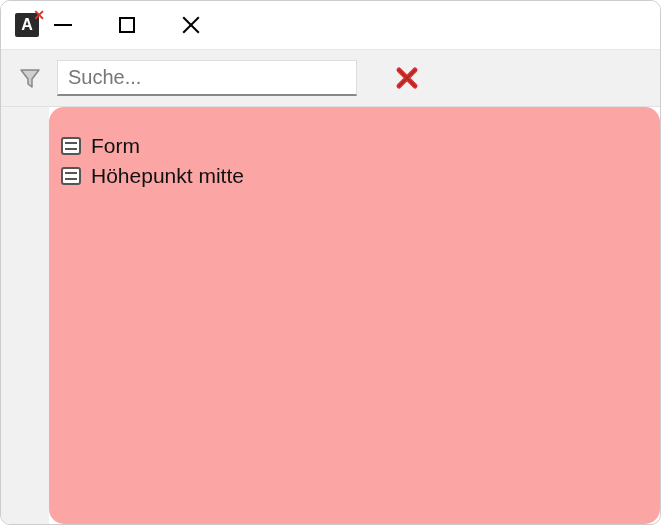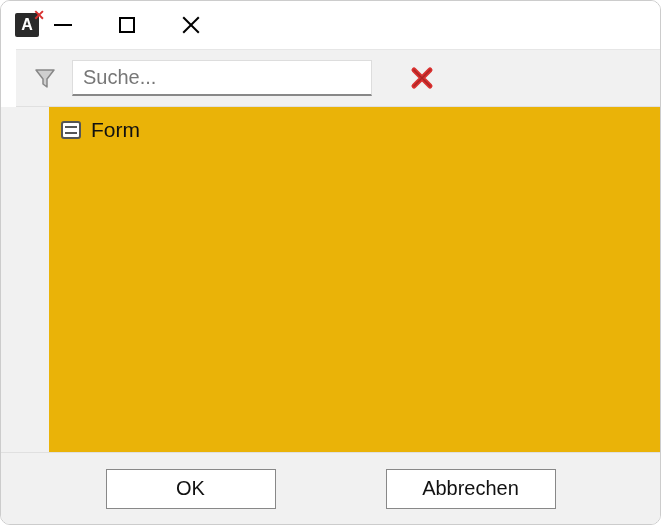--- a/index.html
+++ b/index.html
@@ -100,21 +100,20 @@
 
     .toolbar {
       height: 58px;
       background: #f1f1f1;
       border-top: 1px solid #e6e6e6;
       border-bottom: 1px solid #e0e0e0;
       display: flex;
       align-items: center;
       padding: 0 18px;
       gap: 10px;
-      margin-left: 15px;
     }
     .filter-icon {
       width: 22px;
       height: 22px;
       margin-right: 6px;
       position: relative;
     }
     .filter-svg { display: block; }
     .search-input {
       flex: 0 0 300px;
@@ -139,22 +138,23 @@
     .content {
       flex: 1;
       display: flex;
     }
     .gutter {
       width: 48px;
       background: #f1f1f1;
     }
     .list {
       flex: 1;
-      background: #eab308;
-      padding: 8px 12px;
+      background: #fca5a5;
+      padding: 24px 12px;
+      border-radius: 15px;
     }
     .list-item {
       display: flex;
       align-items: center;
       height: 30px;
       gap: 10px;
       font-size: 21px;
       color: #111;
       cursor: default;
     }
@@ -238,25 +238,21 @@
     </div>
   </div>
 
   <div class="content">
     <div class="gutter"></div>
     <div class="list">
       <div class="list-item">
         <div class="item-icon"></div>
         <span>Form</span>
       </div>
+      <div class="list-item">
+        <div class="item-icon"></div>
+        <span>Höhepunkt mitte</span>
+      </div>
     </div>
   </div>
 
-  <div class="footer">
-    <div class="btn">
-      <span>OK</span>
-    </div>
-    <div class="btn">
-      <span>Abbrechen</span>
-    </div>
-  </div>
 
 </div>
 
 </body></html>

